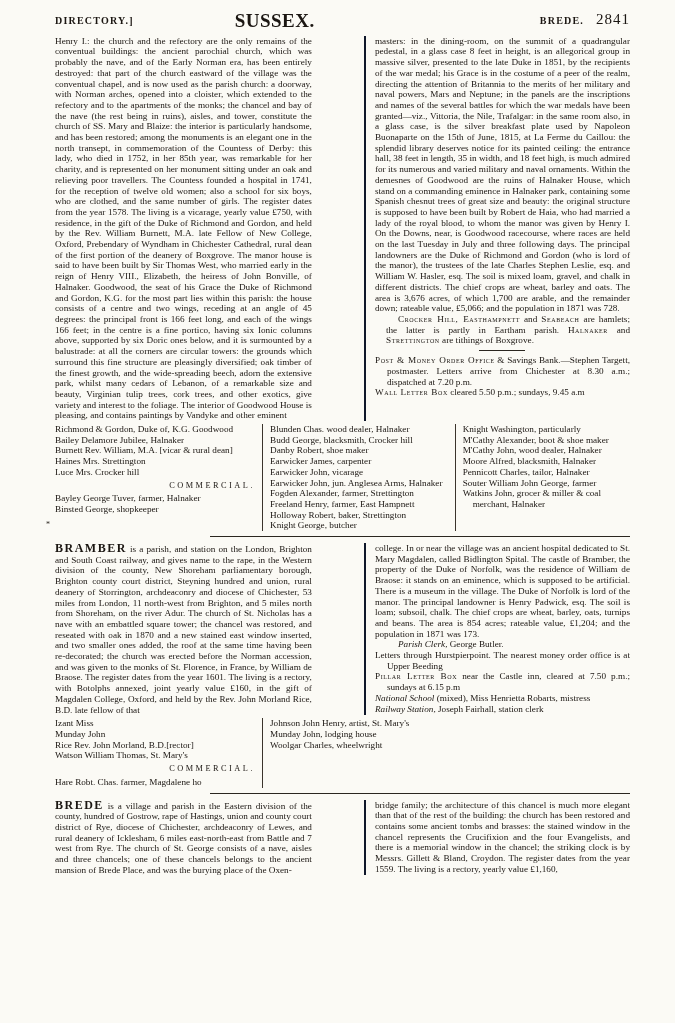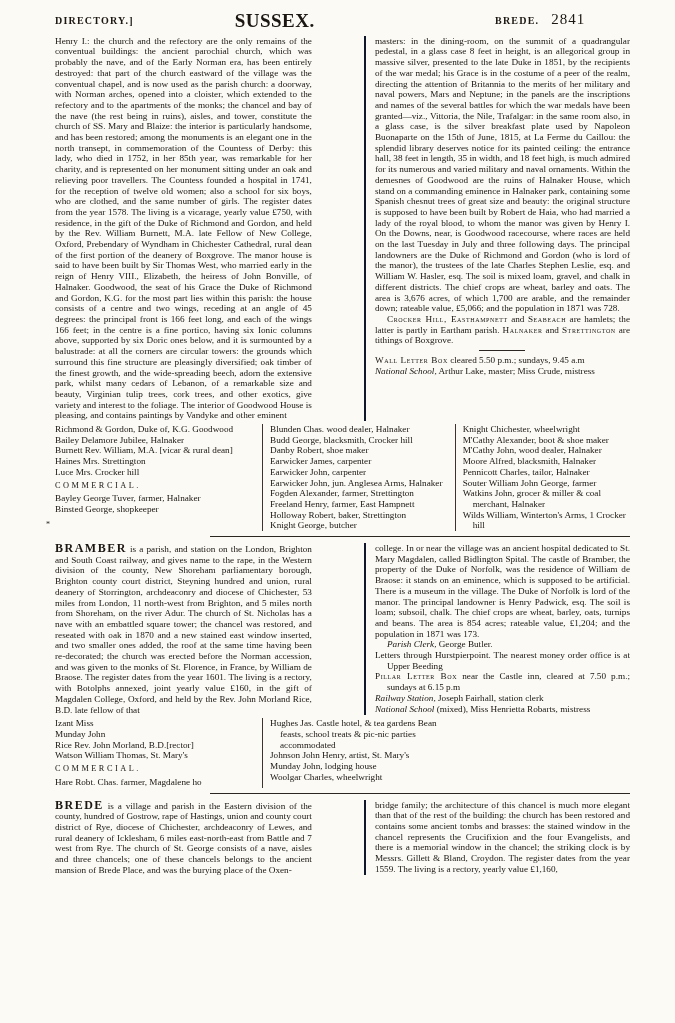--- a/index.html
+++ b/index.html
@@ -8,44 +8,44 @@
     width:675px; height:934px; overflow:hidden; position:relative;
     background:#fbfaf5;
     color:#1b1612;
     font-family:"Liberation Serif","DejaVu Serif",serif;
     font-size:9.2px; line-height:10.7px;
     padding:14px 45px 8px 55px;
   }
   .pagehead { display:flex; align-items:flex-end; margin-bottom:9px; }
   .ph-left  { flex:1; font-size:10px; font-weight:bold; letter-spacing:1.2px; }
   .ph-center{ flex:1.2; text-align:left; font-size:19px; font-weight:bold; letter-spacing:0.5px; }
-  .ph-right { flex:1; display:flex; justify-content:center; align-items:baseline; gap:12px; }
+  .ph-right { flex:1; display:flex; justify-content:flex-end; align-items:baseline; gap:12px; }
   .ph-place { font-size:10px; font-weight:bold; letter-spacing:1.2px; }
   .pageno   { font-size:15px; letter-spacing:1px; }
 
   .twocol { display:flex; align-items:stretch;gap:43px; }
   .tc-left  { width:50%; padding-right:9px; }
   .tc-right { width:50%; padding-left:9px; border-left:2px solid #0f172a; }
 
   .just   { text-align:justify; }
-  .indent { text-indent:12px; }
+  .indent { text-indent:12px;margin-left:11px; }
   .hang   { padding-left:12px; text-indent:-12px; text-align:justify; }
   .sc { font-variant:small-caps; letter-spacing:0.6px; }
   .it { font-style:italic; }
   .lead-word { font-weight:bold; font-size:12px; letter-spacing:1.5px; }
 
   .short-rule { width:46px; border-top:1.5px solid #2b2620; margin:4px auto; }
   .part-rule  { border-top:1px solid #2b2620; margin:5px 0 6px 27%; }
 
   .threecol { display:flex; align-items:stretch; margin-top:3px; margin-bottom:2px; }
   .dc1 { width:36%;   padding-right:7px; }
   .dc2 { width:33.5%; border-left:1px solid #3b342c; padding-left:7px; padding-right:7px; }
   .dc3 { width:30.5%; border-left:1px solid #3b342c; padding-left:7px; }
   .entry { padding-left:10px; text-indent:-10px; }
-  .com-head { text-align:left; font-size:8.3px; letter-spacing:2.5px; margin:3px 0 2px; }
+  .com-head { text-align:right; font-size:8.3px; letter-spacing:2.5px; margin:3px 0 2px; }
 
   .margin-mark { position:absolute; left:46px; top:520px; font-size:8px; color:#2b2620; }
 </style>
 </head>
 <body>
 
 <div class="page">
 
   <div class="pagehead">
     <span class="ph-left">DIRECTORY.]</span>
@@ -59,87 +59,85 @@
   <span class="margin-mark">*</span>
 
   <div class="twocol">
     <div class="tc-left">
       <p class="just">Henry I.: the church and the refectory are the only remains of the conventual buildings: the ancient parochial church, which was probably the nave, and of the Early Norman era, has been entirely destroyed: that part of the church eastward of the village was the conventual chapel, and is now used as the parish church: a doorway, with Norman arches, opened into a cloister, which extended to the refectory and to the apartments of the monks; the chancel and bay of the nave (the rest being in ruins), aisles, and tower, constitute the church of SS. Mary and Blaize: the interior is particularly handsome, and has been restored; among the monuments is an elegant one in the north transept, in commemoration of the Countess of Derby: this lady, who died in 1752, in her 85th year, was remarkable for her charity, and is represented on her monument sitting under an oak and relieving poor travellers. The Countess founded a hospital in 1741, for the reception of twelve old women; also a school for six boys, who are clothed, and the same number of girls. The register dates from the year 1578. The living is a vicarage, yearly value £750, with residence, in the gift of the Duke of Richmond and Gordon, and held by the Rev. William Burnett, M.A. late Fellow of New College, Oxford, Prebendary of Wyndham in Chichester Cathedral, rural dean of the first portion of the deanery of Boxgrove. The manor house is said to have been built by Sir Thomas West, who married early in the reign of Henry VIII., Elizabeth, the heiress of John Bonville, of Halnaker. Goodwood, the seat of his Grace the Duke of Richmond and Gordon, K.G. for the most part lies within this parish: the house consists of a centre and two wings, receding at an angle of 45 degrees: the principal front is 166 feet long, and each of the wings 166 feet; in the centre is a fine portico, having six Ionic columns above, supported by six Doric ones below, and it is surmounted by a balustrade: at all the corners are circular towers: the grounds which surround this fine structure are pleasingly diversified; oak timber of the finest growth, and the wide-spreading beech, adorn the extensive park, whilst many cedars of Lebanon, of a remarkable size and beauty, Virginian tulip trees, cork trees, and other exotics, give variety and interest to the foliage. The interior of Goodwood House is pleasing, and contains paintings by Vandyke and other eminent</p>
     </div>
     <div class="tc-right">
       <p class="just">masters: in the dining-room, on the summit of a quadrangular pedestal, in a glass case 8 feet in height, is an allegorical group in massive silver, presented to the late Duke in 1851, by the recipients of the war medal; his Grace is in the costume of a peer of the realm, directing the attention of Britannia to the merits of her military and naval powers, Mars and Neptune; in the panels are the inscriptions and names of the several battles for which the war medals have been granted—viz., Vittoria, the Nile, Trafalgar: in the same room also, in a glass case, is the silver breakfast plate used by Napoleon Buonaparte on the 15th of June, 1815, at La Ferme du Caillou: the splendid library deserves notice for its painted ceiling: the entrance hall, 38 feet in length, 35 in width, and 18 feet high, is much admired for its numerous and varied military and naval ornaments. Within the demesnes of Goodwood are the ruins of Halnaker House, which stand on a commanding eminence in Halnaker park, containing some Spanish chesnut trees of great size and beauty: the original structure is supposed to have been built by Robert de Haia, who had married a lady of the royal blood, to whom the manor was given by Henry I. On the Downs, near, is Goodwood racecourse, where races are held on the last Tuesday in July and three following days. The principal landowners are the Duke of Richmond and Gordon (who is lord of the manor), the trustees of the late Charles Stephen Leslie, esq. and William W. Hasler, esq. The soil is mixed loam, gravel, and chalk in different districts. The chief crops are wheat, barley and oats. The area is 3,676 acres, of which 1,700 are arable, and the remainder down; rateable value, £5,066; and the population in 1871 was 728.</p>
       <p class="just indent"><span class="sc">Crocker Hill, Easthampnett</span><span> and </span><span class="sc">Seabeach</span><span> are hamlets; the latter is partly in Eartham parish. </span><span class="sc">Halnaker</span><span> and </span><span class="sc">Strettington</span><span> are tithings of Boxgrove.</span></p>
       <div class="short-rule"></div>
+      <p class="hang"><span class="sc">Post &amp; Money Order Office</span><span> &amp; Savings Bank.—Stephen Targett, postmaster. Letters arrive from Chichester at 8.30 a.m.; dispatched at 7.20 p.m.</span></p>
       <p class="hang"><span class="sc">Wall Letter Box</span><span> cleared 5.50 p.m.; sundays, 9.45 a.m</span></p>
-      <p class="hang"><span class="it">National School</span><span>, Arthur Lake, master; Miss Crude, mistress</span></p>
     </div>
   </div>
 
   <div class="threecol">
     <div class="dc1">
       <div class="entry">Richmond &amp; Gordon, Duke of, K.G. Goodwood</div>
       <div class="entry">Bailey Delamore Jubilee, Halnaker</div>
       <div class="entry">Burnett Rev. William, M.A. [vicar &amp; rural dean]</div>
       <div class="entry">Haines Mrs. Strettington</div>
       <div class="entry">Luce Mrs. Crocker hill</div>
       <div class="com-head">COMMERCIAL.</div>
       <div class="entry">Bayley George Tuver, farmer, Halnaker</div>
       <div class="entry">Binsted George, shopkeeper</div>
     </div>
     <div class="dc2">
       <div class="entry">Blunden Chas. wood dealer, Halnaker</div>
       <div class="entry">Budd George, blacksmith, Crocker hill</div>
       <div class="entry">Danby Robert, shoe maker</div>
       <div class="entry">Earwicker James, carpenter</div>
-      <div class="entry">Earwicker John, carpenter</div>
+      <div class="entry">Earwicker John, vicarage</div>
       <div class="entry">Earwicker John, jun. Anglesea Arms, Halnaker</div>
       <div class="entry">Fogden Alexander, farmer, Strettington</div>
       <div class="entry">Freeland Henry, farmer, East Hampnett</div>
       <div class="entry">Holloway Robert, baker, Strettington</div>
       <div class="entry">Knight George, butcher</div>
     </div>
     <div class="dc3">
-      <div class="entry">Knight Chichester, wheelwright</div>
+      <div class="entry">Knight Washington, particularly</div>
       <div class="entry">M'Cathy Alexander, boot &amp; shoe maker</div>
       <div class="entry">M'Cathy John, wood dealer, Halnaker</div>
       <div class="entry">Moore Alfred, blacksmith, Halnaker</div>
       <div class="entry">Pennicott Charles, tailor, Halnaker</div>
       <div class="entry">Souter William John George, farmer</div>
       <div class="entry">Watkins John, grocer &amp; miller &amp; coal merchant, Halnaker</div>
-      <div class="entry">Wilds William, Winterton's Arms, 1 Crocker hill</div>
     </div>
   </div>
 
   <div class="part-rule"></div>
 
   <div class="twocol">
     <div class="tc-left">
       <p class="just"><span class="lead-word">BRAMBER</span><span> is a parish, and station on the London, Brighton and South Coast railway, and gives name to the rape, in the Western division of the county, New Shoreham parliamentary borough, Brighton county court district, Steyning hundred and union, rural deanery of Storrington, archdeaconry and diocese of Chichester, 53 miles from London, 11 north-west from Brighton, and 5 miles north from Shoreham, on the river Adur. The church of St. Nicholas has a nave with an embattled square tower; the chancel was restored, and reseated with oak in 1870 and a new stained east window inserted, and two smaller ones added, the roof at the same time having been re-decorated; the church was erected before the Norman accession, and was given to the monks of St. Florence, in France, by William de Braose. The register dates from the year 1601. The living is a rectory, with Botolphs annexed, joint yearly value £160, in the gift of Magdalen College, Oxford, and held by the Rev. John Morland Rice, B.D. late fellow of that</span></p>
     </div>
     <div class="tc-right">
       <p class="just">college. In or near the village was an ancient hospital dedicated to St. Mary Magdalen, called Bidlington Spital. The castle of Bramber, the property of the Duke of Norfolk, was the residence of William de Braose: it stands on an eminence, which is supposed to be artificial. There is a museum in the village. The Duke of Norfolk is lord of the manor. The principal landowner is Henry Padwick, esq. The soil is loam; subsoil, chalk. The chief crops are wheat, barley, oats, turnips and beans. The area is 854 acres; rateable value, £1,204; and the population in 1871 was 173.</p>
       <p class="indent"><span class="it">Parish Clerk</span><span>, George Butler.</span></p>
       <p class="hang">Letters through Hurstpierpoint. The nearest money order office is at Upper Beeding</p>
       <p class="hang"><span class="sc">Pillar Letter Box</span><span> near the Castle inn, cleared at 7.50 p.m.; sundays at 6.15 p.m</span></p>
+      <p class="hang"><span class="it">National School</span><span> (mixed), Miss Henrietta Robarts, mistress</span></p>
       <p class="hang"><span class="it">Railway Station</span><span>, Joseph Fairhall, station clerk</span></p>
-      <p class="hang"><span class="it">National School</span><span> (mixed), Miss Henrietta Robarts, mistress</span></p>
     </div>
   </div>
 
   <div class="threecol">
     <div class="dc1">
       <div class="entry">Izant Miss</div>
       <div class="entry">Munday John</div>
       <div class="entry">Rice Rev. John Morland, B.D.[rector]</div>
       <div class="entry">Watson William Thomas, St. Mary's</div>
       <div class="com-head">COMMERCIAL.</div>
       <div class="entry">Hare Robt. Chas. farmer, Magdalene ho</div>
     </div>
     <div class="dc2">
-      <div class="entry">Hughes Jas. Castle hotel, &amp; tea gardens Bean feasts, school treats &amp; pic-nic parties accommodated</div>
       <div class="entry">Johnson John Henry, artist, St. Mary's</div>
       <div class="entry">Munday John, lodging house</div>
       <div class="entry">Woolgar Charles, wheelwright</div>
     </div>
   </div>
 
   <div class="part-rule"></div>
 
   <div class="twocol">
     <div class="tc-left">

